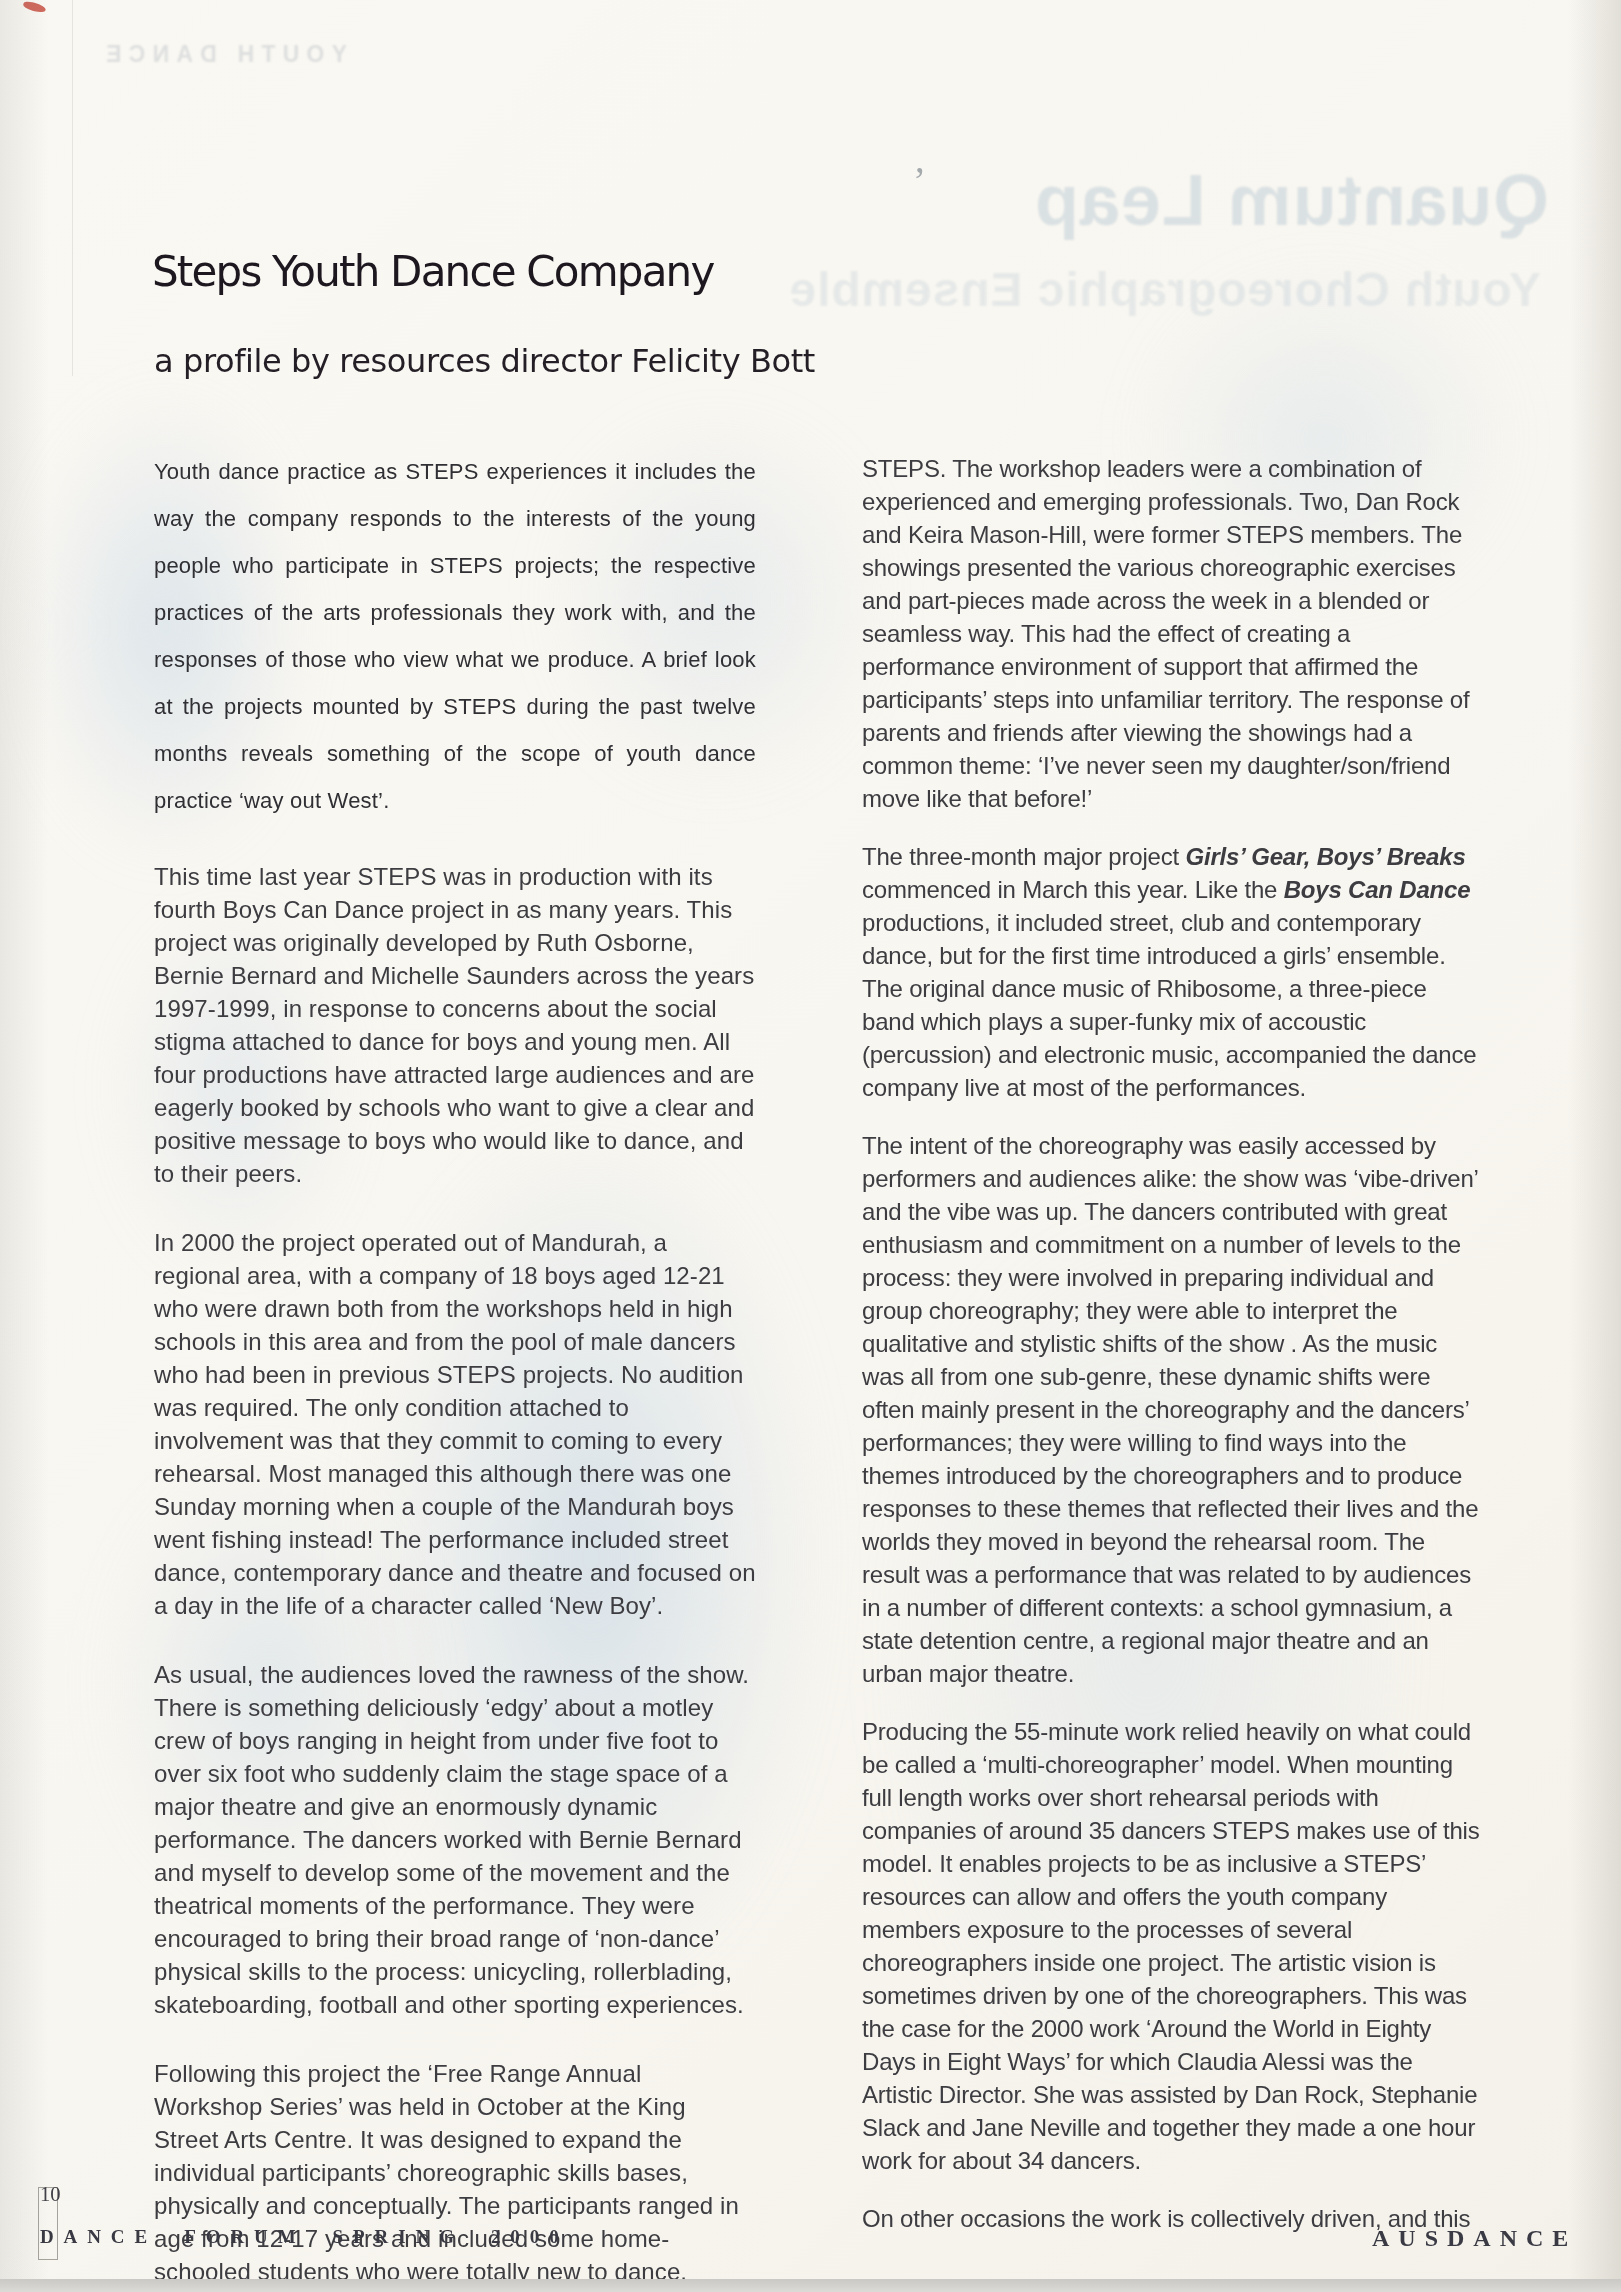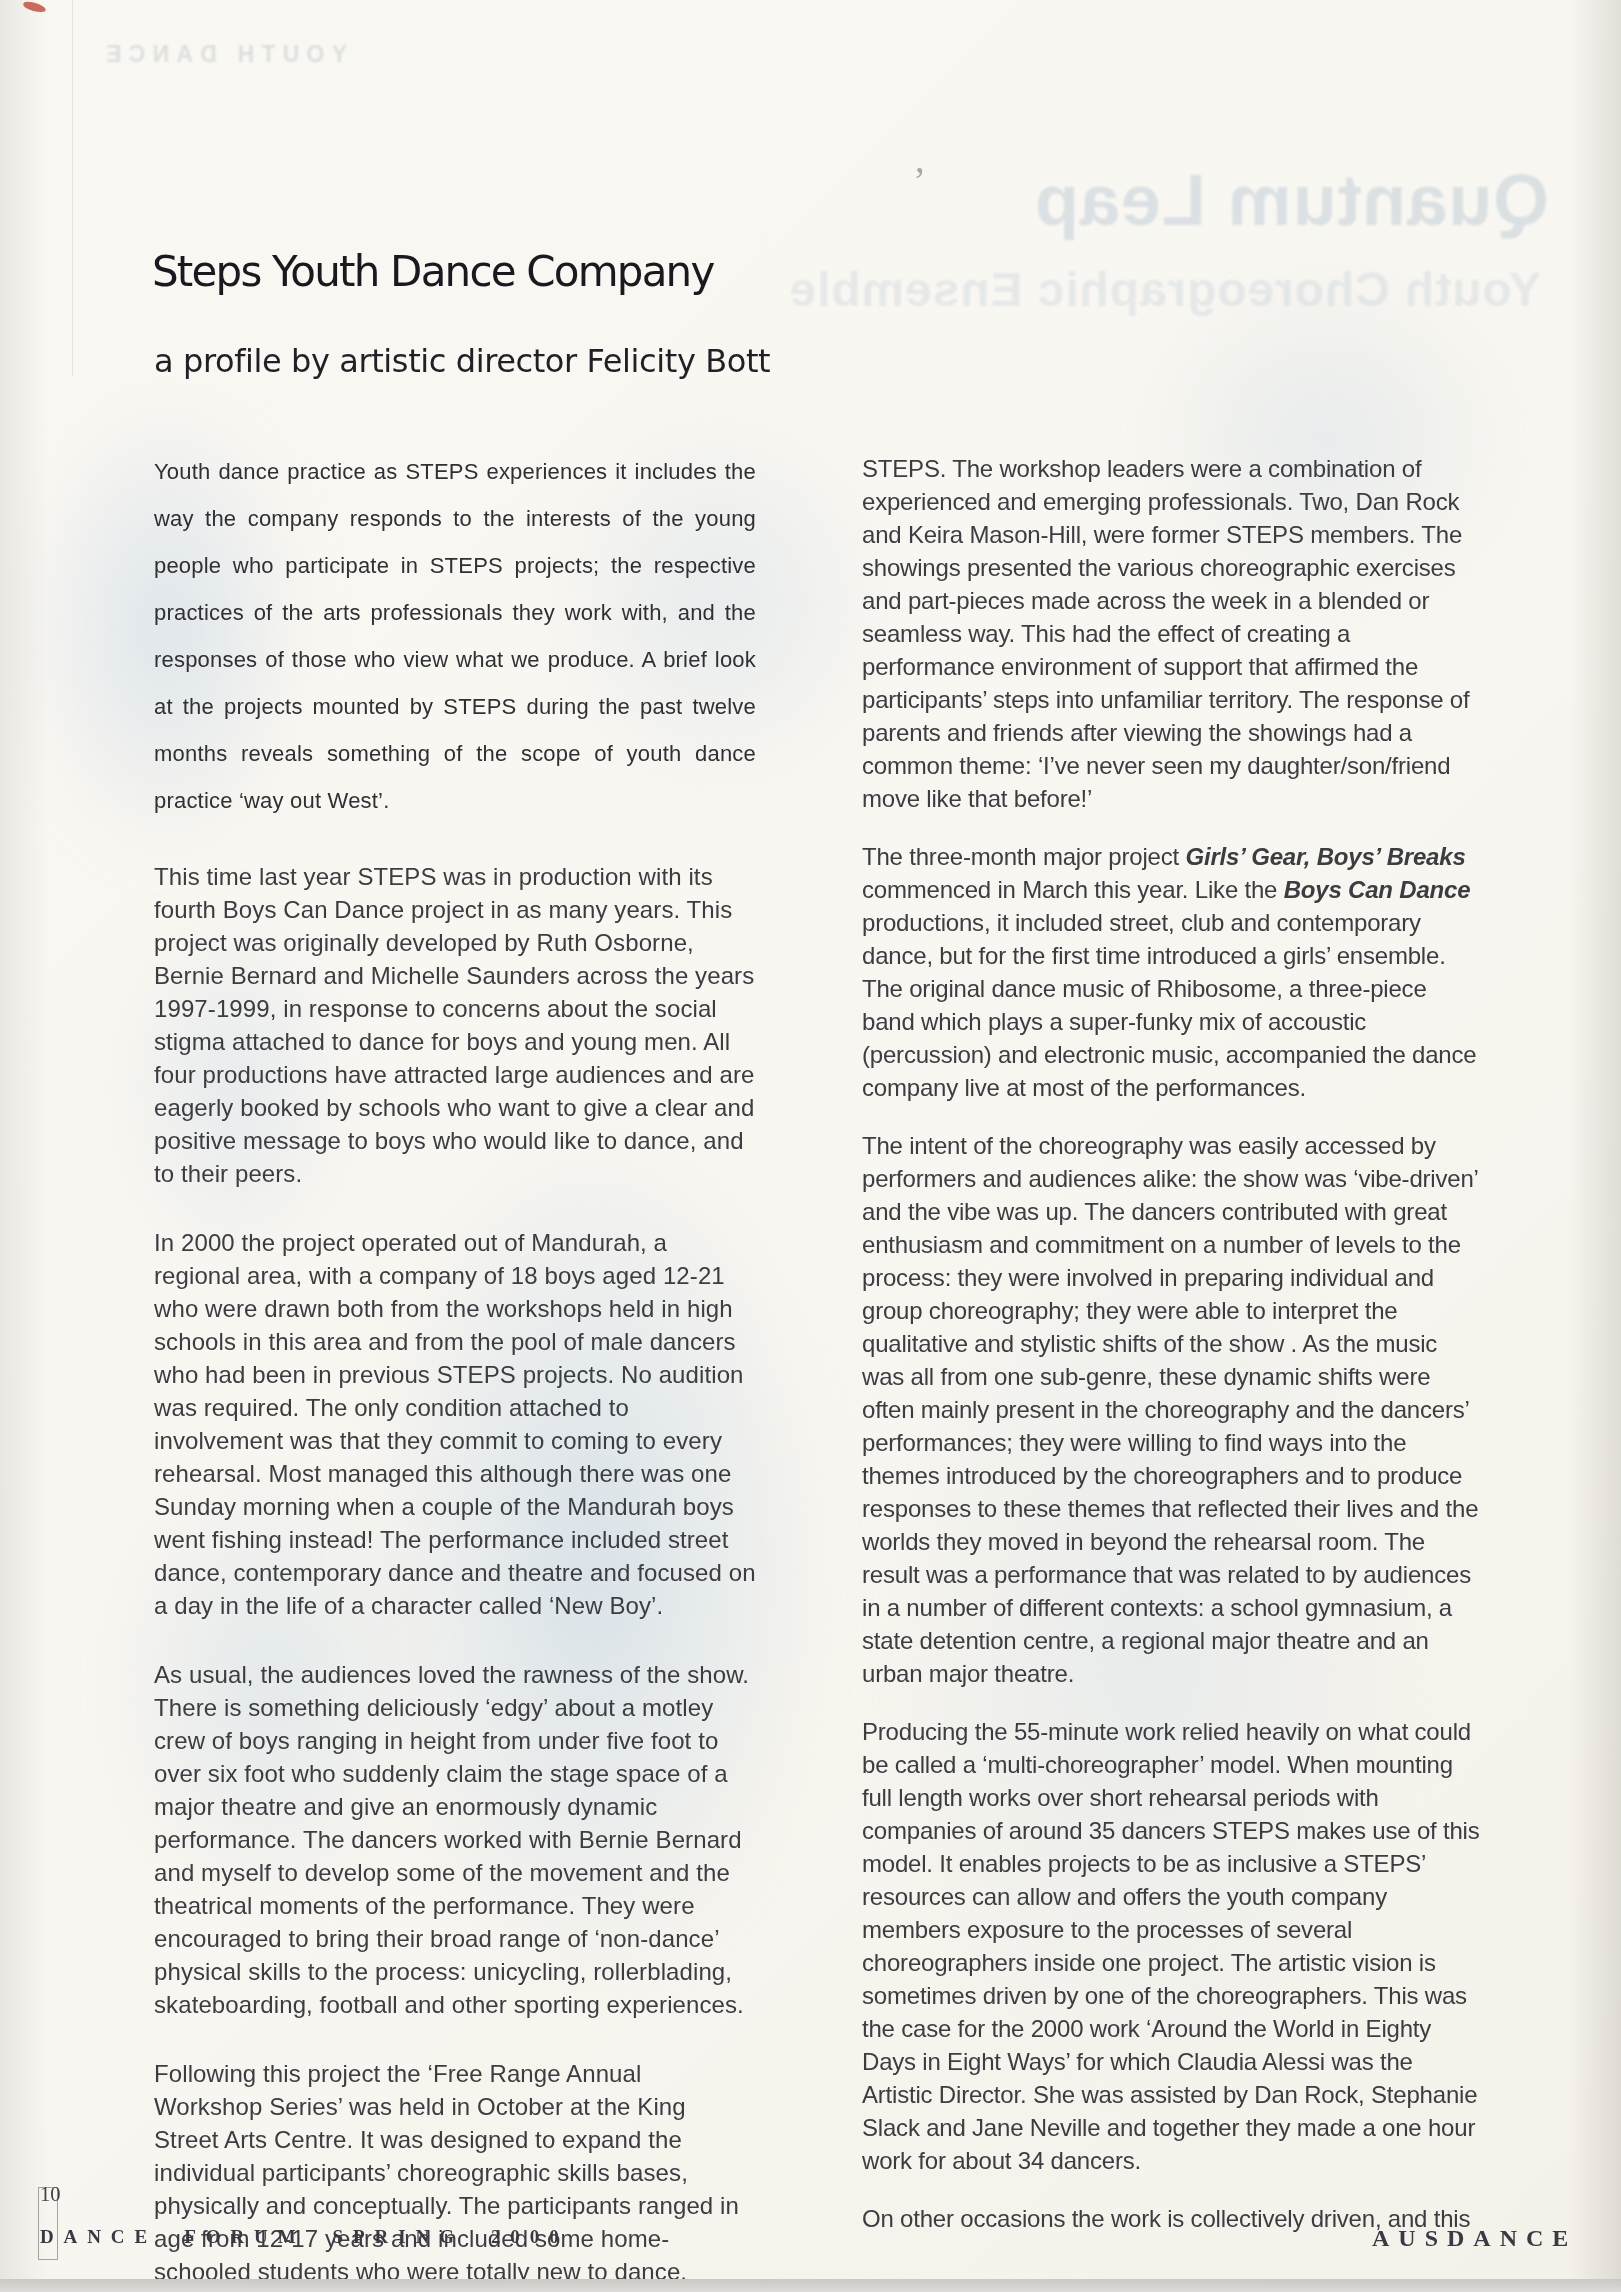--- a/index.html
+++ b/index.html
@@ -107,21 +107,21 @@
   <div class="blob b5"></div>
   <div class="blob b6"></div>
   <div class="blob b7"></div>
 
   <div class="ghost ghost-top">YOUTH DANCE</div>
   <div class="ghost ghost-line1">Quantum Leap</div>
   <div class="ghost ghost-line2">Youth Choreographic Ensemble</div>
   <div class="stray-mark">’</div>
 
   <h1 class="title">Steps Youth Dance Company</h1>
-  <h2 class="subtitle">a profile by artistic director Felicity Bott</h2>
+  <h2 class="subtitle">a profile by resources director Felicity Bott</h2>
 
   <div class="col-left">
     <p class="intro">Youth dance practice as STEPS experiences it includes the way the company responds to the interests of the young people who participate in STEPS projects; the respective practices of the arts professionals they work with, and the responses of those who view what we produce. A brief look at the projects mounted by STEPS during the past twelve months reveals something of the scope of youth dance practice ‘way out West’.</p>
     <p class="body-p">This time last year STEPS was in production with its fourth Boys Can Dance project in as many years. This project was originally developed by Ruth Osborne, Bernie Bernard and Michelle Saunders across the years 1997-1999, in response to concerns about the social stigma attached to dance for boys and young men. All four productions have attracted large audiences and are eagerly booked by schools who want to give a clear and positive message to boys who would like to dance, and to their peers.</p>
     <p class="body-p">In 2000 the project operated out of Mandurah, a regional area, with a company of 18 boys aged 12-21 who were drawn both from the workshops held in high schools in this area and from the pool of male dancers who had been in previous STEPS projects. No audition was required. The only condition attached to involvement was that they commit to coming to every rehearsal. Most managed this although there was one Sunday morning when a couple of the Mandurah boys went fishing instead! The performance included street dance, contemporary dance and theatre and focused on a day in the life of a character called ‘New Boy’.</p>
     <p class="body-p">As usual, the audiences loved the rawness of the show. There is something deliciously ‘edgy’ about a motley crew of boys ranging in height from under five foot to over six foot who suddenly claim the stage space of a major theatre and give an enormously dynamic performance. The dancers worked with Bernie Bernard and myself to develop some of the movement and the theatrical moments of the performance. They were encouraged to bring their broad range of ‘non-dance’ physical skills to the process: unicycling, rollerblading, skateboarding, football and other sporting experiences.</p>
     <p class="body-p">Following this project the ‘Free Range Annual Workshop Series’ was held in October at the King Street Arts Centre. It was designed to expand the individual participants’ choreographic skills bases, physically and conceptually. The participants ranged in age from 12-17 years and included some home-schooled students who were totally new to dance, through to dancers who had previously worked with</p>
   </div>
 
   <div class="col-right">

